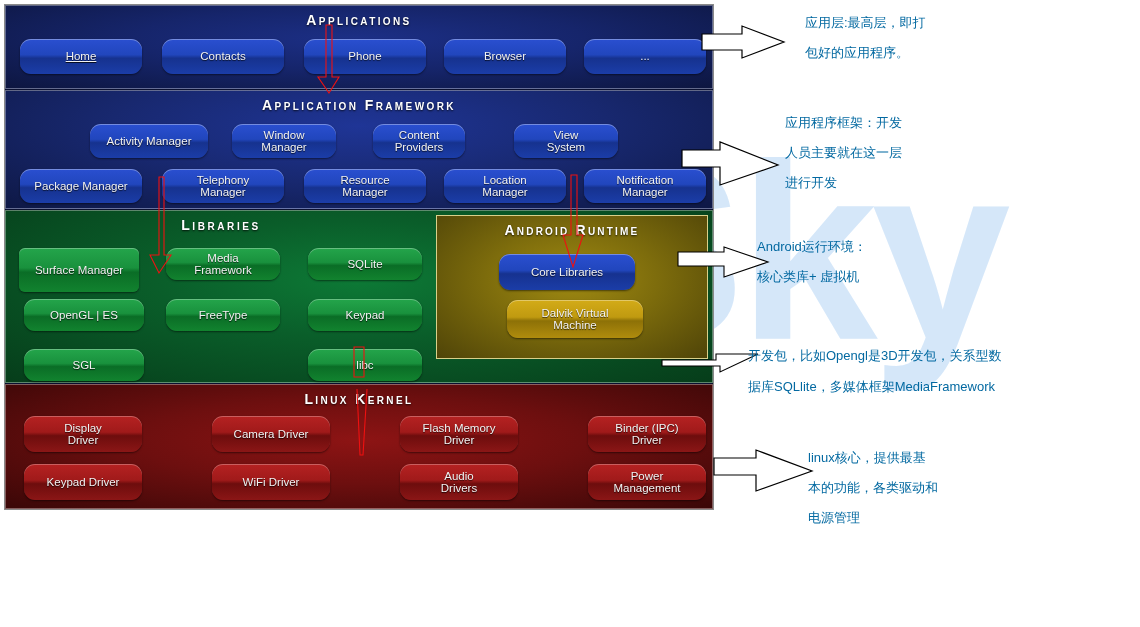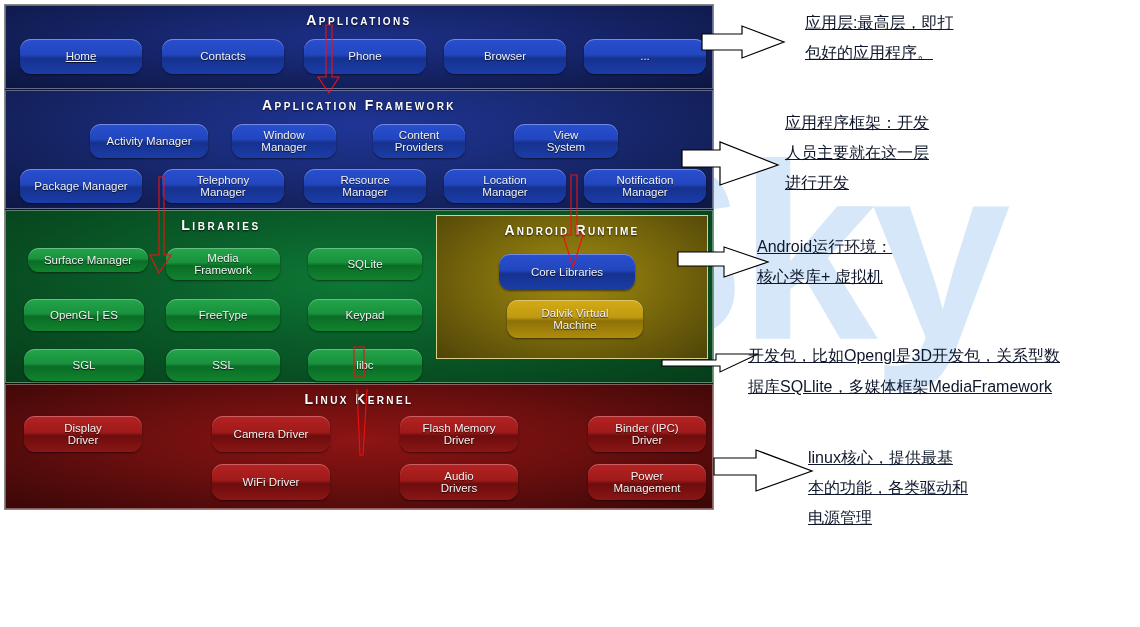--- a/index.html
+++ b/index.html
@@ -151,26 +151,25 @@
     left: 0; top: 0;
     width: 710px; height: 506px;
     z-index: 4;
     pointer-events: none;
   }
 
   
   .note {
     position: absolute;
     z-index: 5;
-    color: #0f172a;
-    font-family: "Liberation Sans", sans-serif;
-    font-size: 16px;
+    color: #0369a1;
+    font-family: "Liberation Sans", sans-serif;
+    font-size: 13px;
     line-height: 30px;
     white-space: pre-line;
-    text-decoration: underline;
   }
   .connector {
     position: absolute;
     z-index: 5;
     pointer-events: none;
   }
 </style>
 </head>
 <body>
 
@@ -198,47 +197,47 @@
     <div class="pill pill-blue" style="left:14px;  top:78px; width:122px; height:34px;">Package Manager</div>
     <div class="pill pill-blue" style="left:156px; top:78px; width:122px; height:34px;">Telephony<br>Manager</div>
     <div class="pill pill-blue" style="left:298px; top:78px; width:122px; height:34px;">Resource<br>Manager</div>
     <div class="pill pill-blue" style="left:438px; top:78px; width:122px; height:34px;">Location<br>Manager</div>
     <div class="pill pill-blue" style="left:578px; top:78px; width:122px; height:34px;">Notification<br>Manager</div>
   </div>
 
   <div class="layer" id="layer-libraries">
     <div class="layer-title" style="width:430px; letter-spacing:2.6px;">Libraries</div>
 
-    <div class="pill pill-green" style="left:22px;  top:37px; width:120px; height:24px;">Surface Manager</div>
+    <div class="pill pill-green" style="left:13px;  top:37px; width:120px; height:44px;border-radius:6px;">Surface Manager</div>
     <div class="pill pill-green" style="left:18px;  top:88px; width:120px; height:32px;">OpenGL | ES</div>
     <div class="pill pill-green" style="left:18px;  top:138px;width:120px; height:32px;">SGL</div>
 
     <div class="pill pill-green" style="left:160px; top:37px; width:114px; height:32px;">Media<br>Framework</div>
     <div class="pill pill-green" style="left:160px; top:88px; width:114px; height:32px;">FreeType</div>
-    <div class="pill pill-green" style="left:160px; top:138px;width:114px; height:32px;">SSL</div>
 
     <div class="pill pill-green" style="left:302px; top:37px; width:114px; height:32px;">SQLite</div>
     <div class="pill pill-green" style="left:302px; top:88px; width:114px; height:32px;">Keypad</div>
     <div class="pill pill-green" style="left:302px; top:138px;width:114px; height:32px;">libc</div>
 
     <div id="runtime-panel">
       <div class="layer-title">Android Runtime</div>
       <div class="pill pill-blue" style="left:62px; top:38px; width:136px; height:36px;">Core Libraries</div>
       <div class="pill pill-gold" style="left:70px; top:84px; width:136px; height:38px;">Dalvik Virtual<br>Machine</div>
     </div>
   </div>
 
   <div class="layer" id="layer-kernel">
     <div class="layer-title">Linux Kernel</div>
 
     <div class="pill pill-red" style="left:18px;  top:31px; width:118px; height:36px;">Display<br>Driver</div>
     <div class="pill pill-red" style="left:206px; top:31px; width:118px; height:36px;">Camera Driver</div>
     <div class="pill pill-red" style="left:394px; top:31px; width:118px; height:36px;">Flash Memory<br>Driver</div>
     <div class="pill pill-red" style="left:582px; top:31px; width:118px; height:36px;">Binder (IPC)<br>Driver</div>
 
+    <div class="pill pill-red" style="left:18px;  top:79px; width:118px; height:36px;">Keypad Driver</div>
     <div class="pill pill-red" style="left:206px; top:79px; width:118px; height:36px;">WiFi Driver</div>
     <div class="pill pill-red" style="left:394px; top:79px; width:118px; height:36px;">Audio<br>Drivers</div>
     <div class="pill pill-red" style="left:582px; top:79px; width:118px; height:36px;">Power<br>Management</div>
   </div>
 
   <svg id="red-overlay" viewBox="0 0 710 506">
 
     <path d="M321,20 L321,72 L313,72 L324,88 L334,72 L327,72 L327,20 Z" fill="none" stroke="#ee1111" stroke-width="1.1"></path>
 
     <path d="M154,172 L154,250 L145,250 L154,268 L166,250 L159,250 L159,172 Z" fill="none" stroke="#ee1111" stroke-width="1.1"></path>

